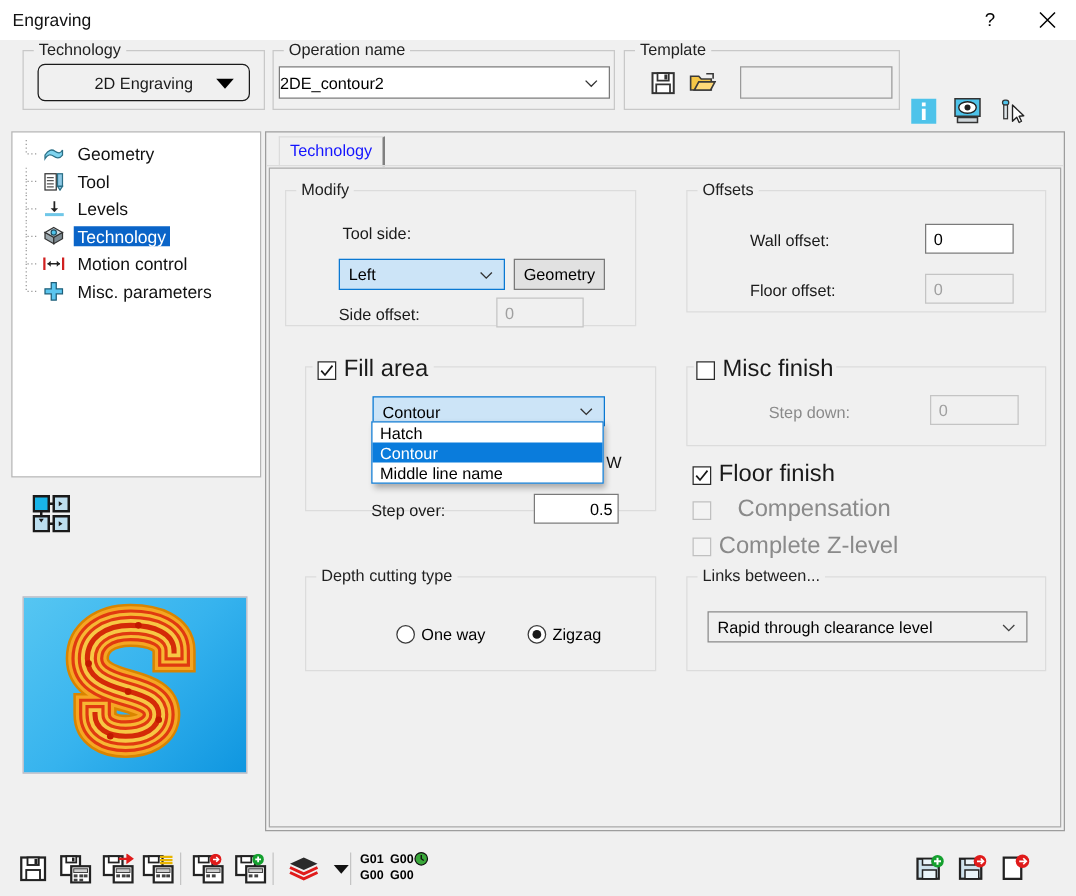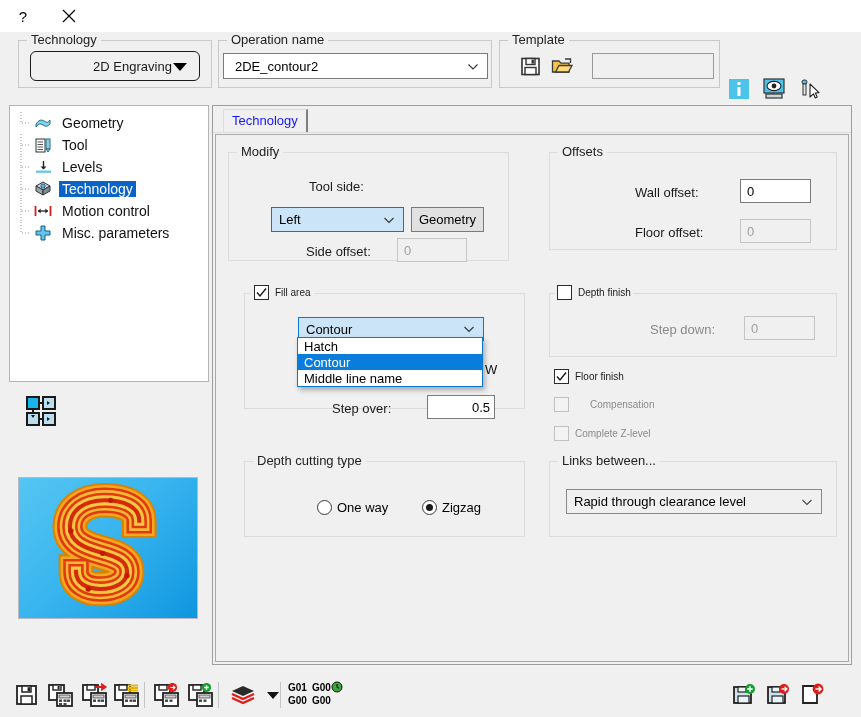--- a/index.html
+++ b/index.html
@@ -31,21 +31,21 @@
                 border:1px solid #1a1a1a; border-radius:6px; background:#f0f0f0;
                 display:flex; align-items:center; justify-content:center; }
   .tech-combo .lbl { font-size:13px; }
   .tech-combo .arrow { position:absolute; right:12px; top:11px; width:0; height:0;
                        border-left:7px solid transparent; border-right:7px solid transparent;
                        border-top:8px solid #000; }
 
   .op-grp { left:218px; top:8px; width:274px; height:48px; }
   .op-input { position:absolute; left:4px; top:12px; width:265px; height:26px;
               border:1px solid #7a7a7a; background:#fff; display:flex; align-items:center;
-              padding-left:11px; font-size:13px; }
+              padding-left:0; font-size:13px; }
   .op-input .chev { position:absolute; right:8px; top:7px; }
 
   .tpl-grp { left:499px; top:8px; width:221px; height:48px; }
   .tpl-input { position:absolute; left:92px; top:12px; width:122px; height:26px;
                border:1px solid #9a9a9a; background:#f0f0f0; }
   .tpl-icon { position:absolute; top:12px; width:28px; height:26px; display:flex;
               align-items:center; justify-content:center; }
 
   .top-icons { position:absolute; left:728px; top:46px; display:flex; gap:12px; align-items:center; }
 
@@ -76,40 +76,40 @@
          border-right:2px solid #808080;
          color:#1414ff; font-size:13px; }
   .tabline { position:absolute; left:0; top:26px; width:100%; height:1px; background:#dcdcdc; }
   .panel-body { position:absolute; left:2px; top:28px; right:2px; bottom:2px;
                 border:1px solid #a9a9a9; background:#f0f0f0; }
 
   .sub { position:absolute; border:1px solid #dcdcdc; }
   .sub > .sub-label { position:absolute; top:-9px; left:8px; background:#f0f0f0;
                       padding:0 4px; font-size:13px; color:#222; white-space:nowrap; }
 
-  .lbl { position:absolute; font-size:13px; color:#1a1a1a; white-space:nowrap;margin-left:35px; }
+  .lbl { position:absolute; font-size:13px; color:#1a1a1a; white-space:nowrap; }
   .lbl.dim { color:#8a8a8a; }
 
   .tbox { position:absolute; border:1px solid #7a7a7a; background:#fff;
           display:flex; align-items:center; padding-left:6px; font-size:13px; color:#000; }
   .tbox.disabled { border-color:#c4c4c4; background:#f0f0f0; color:#a0a0a0; }
 
   .combo { position:absolute; border:1px solid #7a7a7a; background:#f0f0f0;
            display:flex; align-items:center; padding-left:7px; font-size:13px; }
   .combo.active { border:1px solid #0a78d2; background:#cce4f7; }
   .combo .chev { position:absolute; right:8px; top:50%; transform:translateY(-50%); }
 
   .btn { position:absolute; border:1px solid #7a7a7a; background:#e1e1e1;
          display:flex; align-items:center; justify-content:center; font-size:13px; }
 
   .cbrow { position:absolute; display:flex; align-items:center; gap:6px; }
   .cbox { width:15px; height:15px; border:1px solid #2b2b2b; background:#fff;
           display:flex; align-items:center; justify-content:center; flex:0 0 auto; }
   .cbox.dim { border-color:#c0c0c0; background:#f3f3f3; }
-  .cbrow .ctext { font-size:10px; color:#1a1a1a; white-space:nowrap; }
+  .cbrow .ctext { font-size:19px; color:#1a1a1a; white-space:nowrap; }
   .cbrow .ctext.dim { color:#8a8a8a; }
 
   .rbrow { position:absolute; display:flex; align-items:center; gap:5px; }
   .radio { width:15px; height:15px; border:1px solid #3a3a3a; border-radius:50%;
            background:#fff; display:flex; align-items:center; justify-content:center; flex:0 0 auto; }
   .radio .dot { width:7px; height:7px; border-radius:50%; background:#1a1a1a; }
 
   
   .dd-popup { position:absolute; border:1px solid #0a78d2; background:#fff; z-index:50;
               box-shadow:2px 3px 5px rgba(0,0,0,.30); }
@@ -124,20 +124,21 @@
   .tb-item { position:absolute; top:5px; width:30px; height:30px;
              display:flex; align-items:center; justify-content:center; }
   .tb-sep { position:absolute; top:7px; width:1px; height:26px; background:#c4c4c4; }
   .gcode { position:absolute; top:6px; font-family:"Liberation Sans", sans-serif;
            font-size:10px; font-weight:bold; line-height:13px; text-align:left; color:#000; }
 </style>
 </head>
 <body>
 
 <div class="titlebar">
+  <div class="title-text">Engraving</div>
   <div class="win-btn">
     <span>?</span>
   </div>
   <div class="win-btn win-close">
     <svg width="14" height="14" viewBox="0 0 14 14">
       <path d="M1 1 L13 13 M13 1 L1 13" stroke="#000" stroke-width="1.2" fill="none"></path>
     </svg>
   </div>
 </div>
 
@@ -401,21 +402,21 @@
       <span class="sub-label">Offsets</span>
       <span class="lbl" style="left:50px; top:32px;">Wall offset:</span>
       <div class="tbox" style="left:190px; top:26px; width:71px; height:24px;">0</div>
       <span class="lbl" style="left:50px; top:72px;">Floor offset:</span>
       <div class="tbox disabled" style="left:190px; top:66px; width:71px; height:24px;">0</div>
     </div>
 
     <div class="sub" style="left:333px; top:158px; width:288px; height:64px;">
       <div class="cbrow" style="left:5px; top:-9px; background:#f0f0f0; padding:0 2px;">
         <span class="cbox"></span>
-        <span class="ctext">Depth finish</span>
+        <span class="ctext">Misc finish</span>
       </div>
       <span class="lbl dim" style="left:65px; top:28px;">Step down:</span>
       <div class="tbox disabled" style="left:194px; top:22px; width:71px; height:24px;">0</div>
     </div>
 
     <div class="cbrow" style="left:338px; top:234px;">
       <span class="cbox">
         <svg width="11" height="11" viewBox="0 0 11 11">
           <path d="M1 5.5 L4 9 L10 1.5" stroke="#1a1a1a" stroke-width="1.4" fill="none"></path>
         </svg>

